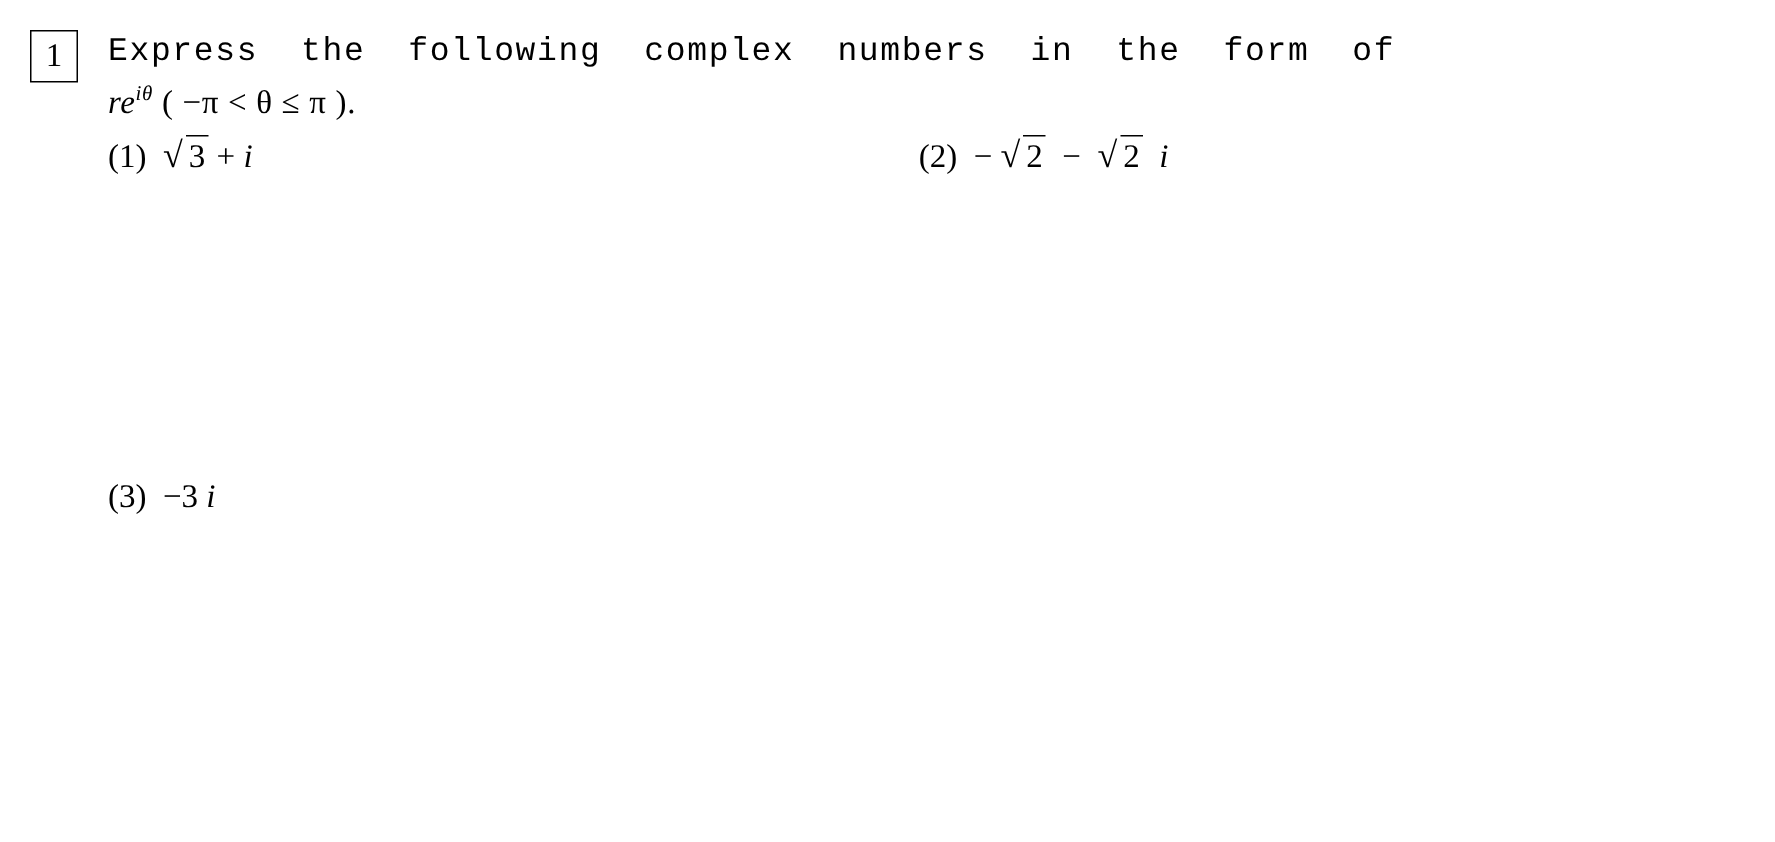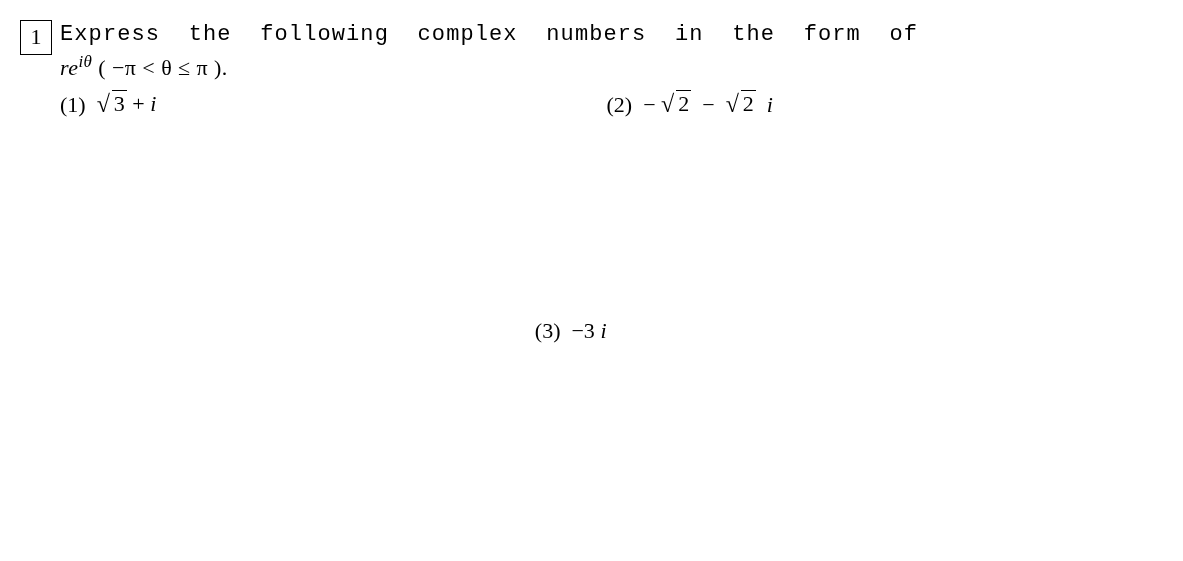--- a/index.html
+++ b/index.html
@@ -39,20 +39,21 @@
       min-width: 32px;
       text-align: center;
       margin-right: 8px;
       margin-top: 2px;
       line-height: 1.3;
       flex-shrink: 0;
     }
 
     .problem-content {
       flex: 1;
+      margin-left: 12px;
     }
 
     .problem-statement {
       font-size: 22px;
       line-height: 1.4;
       font-family: 'Times New Roman', Times, serif;
       letter-spacing: 0.03em;
     }
 
     .mono-text {
@@ -62,21 +63,21 @@
     }
 
     .second-line {
       margin-top: 4px;
       font-size: 22px;
       font-family: 'Times New Roman', Times, serif;
       letter-spacing: 0.02em;
     }
 
     sup {
-      font-size: 17px;
+      font-size: 14px;
       vertical-align: super;
       line-height: 0;
     }
 
     .sub-problems-row {
       display: flex;
       flex-direction: row;
       margin-top: 10px;
     }
 
@@ -90,21 +91,20 @@
 
     .sub-item {
       font-size: 22px;
       font-family: 'Times New Roman', Times, serif;
     }
 
     .sub-problems-row2 {
       display: flex;
       flex-direction: row;
       margin-top: 200px;
-      text-align: right;
     }
 
     
     .sqrt-wrapper {
       display: inline-flex;
       align-items: center;
       position: relative;
     }
 
     .sqrt-radical {

